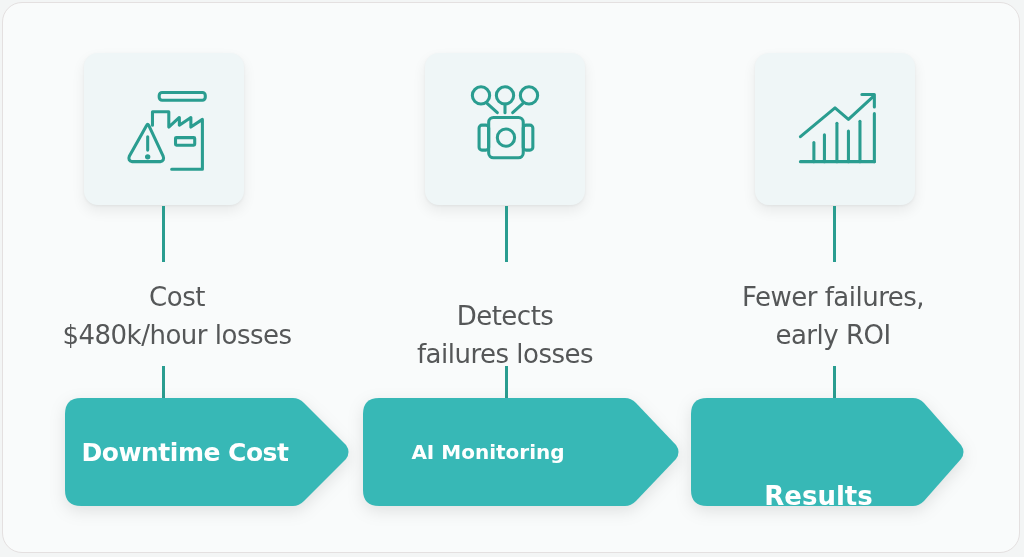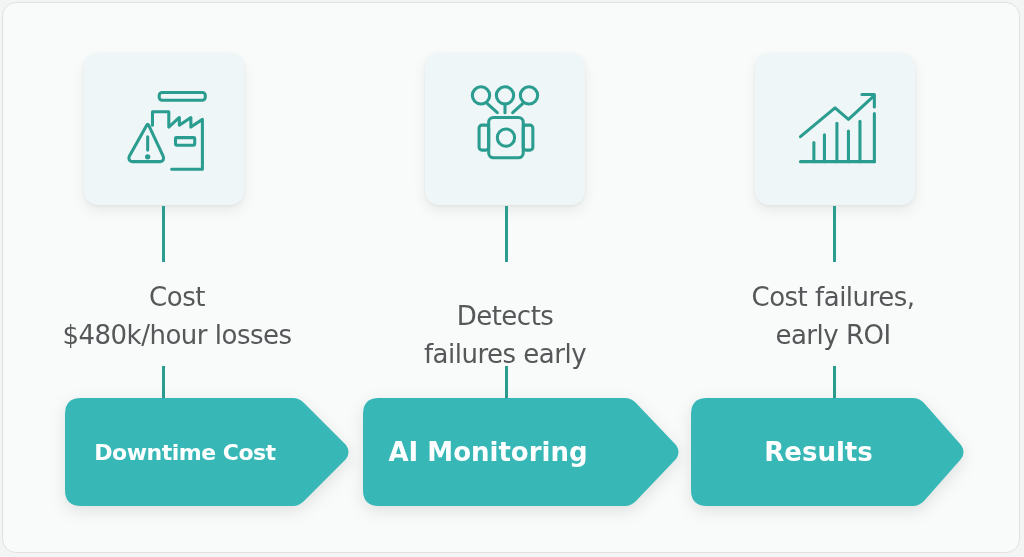--- a/index.html
+++ b/index.html
@@ -9,21 +9,21 @@
       height: 557px;
       background: #f3f5f5;
       overflow: hidden;
     }
     .canvas {
       position: absolute;
       left: 2px; top: 2px;
       width: 1018px; height: 551px;
       background: #f9fbfb;
       border: 1px solid #e4e0e0;
-      border-radius: 14px;
+      border-radius: 20px;
       box-sizing: border-box;
       padding-left: 16px;
     }
     .icon-card {
       position: absolute;
       width: 160px; height: 152px;
       background: #eff6f7;
       border-radius: 14px;
       box-shadow: 0 6px 14px rgba(0,0,0,0.07), 0 1px 3px rgba(0,0,0,0.05);
       display: flex; align-items: center; justify-content: center;
@@ -79,69 +79,69 @@
   <div class="vline" style="left:159px; top:203px; height:56px;"></div>
   <div class="caption" style="left:24px; top:275px;">
     <span>Cost</span>
     <span>$480k/hour losses</span>
   </div>
   <div class="vline" style="left:159px; top:363px; height:33px;"></div>
   <div class="arrow" style="left:62px; top:395px; width:286px;">
     <svg viewBox="0 0 286 108" preserveAspectRatio="none">
       <path d="M16 0 L228 0 Q234 0 239 5 L281 47 Q286 54 281 61 L239 103 Q234 108 228 108 L16 108 Q0 108 0 92 L0 16 Q0 0 16 0 Z" fill="#37b8b6"></path>
     </svg>
-    <div class="arrow-label" style="left:0; width:240px; font-size:22px; letter-spacing:-0.5px;">Downtime Cost</div>
+    <div class="arrow-label" style="left:0; width:240px; font-size:25px; letter-spacing:-0.5px;">Downtime Cost</div>
   </div>
 
   <div class="icon-card" style="left:422px; top:50px;">
     <svg viewBox="0 0 100 100" fill="none" stroke="#2a9d90" stroke-width="3.2" stroke-linejoin="round" stroke-linecap="round">
       <circle cx="25" cy="15" r="9"></circle>
       <circle cx="50" cy="15" r="9"></circle>
       <circle cx="75" cy="15" r="9"></circle>
       <line x1="31" y1="23" x2="42" y2="33"></line>
       <line x1="50" y1="24" x2="50" y2="33"></line>
       <line x1="69" y1="23" x2="58" y2="33"></line>
       <rect x="33" y="38" width="36" height="42" rx="5"></rect>
       <rect x="23" y="46" width="10" height="26" rx="3"></rect>
       <rect x="69" y="46" width="10" height="26" rx="3"></rect>
       <circle cx="51" cy="59" r="9"></circle>
     </svg>
   </div>
   <div class="vline" style="left:502px; top:203px; height:56px;"></div>
   <div class="caption" style="left:352px; top:275px;margin-top:19px;">
     <span>Detects</span>
-    <span>failures early</span>
+    <span>failures losses</span>
   </div>
   <div class="vline" style="left:502px; top:363px; height:33px;"></div>
   <div class="arrow" style="left:360px; top:395px; width:318px;">
     <svg viewBox="0 0 318 108" preserveAspectRatio="none">
       <path d="M16 0 L262 0 Q268 0 273 5 L313 47 Q318 54 313 61 L273 103 Q268 108 262 108 L16 108 Q0 108 0 92 L0 16 Q0 0 16 0 Z" fill="#37b8b6"></path>
     </svg>
-    <div class="arrow-label" style="left:0; width:250px; font-size:26px;">AI Monitoring</div>
+    <div class="arrow-label" style="left:0; width:250px; font-size:20px;">AI Monitoring</div>
   </div>
 
   <div class="icon-card" style="left:752px; top:50px;">
     <svg viewBox="0 0 100 100" fill="none" stroke="#2a9d90" stroke-width="3.2" stroke-linejoin="round" stroke-linecap="round">
       <path d="M14 58 L50 28 L64 40 L90 16"></path>
       <path d="M78 14 L91 14 L91 27"></path>
       <line x1="91" y1="34" x2="91" y2="84"></line>
       <line x1="14" y1="84" x2="91" y2="84"></line>
       <line x1="28" y1="64" x2="28" y2="84"></line>
       <line x1="39" y1="56" x2="39" y2="84"></line>
       <line x1="52" y1="44" x2="52" y2="84"></line>
       <line x1="64" y1="52" x2="64" y2="84"></line>
       <line x1="76" y1="42" x2="76" y2="84"></line>
     </svg>
   </div>
   <div class="vline" style="left:830px; top:203px; height:56px;"></div>
   <div class="caption" style="left:680px; top:275px;">
-    <span>Cost failures,</span>
+    <span>Fewer failures,</span>
     <span>early ROI</span>
   </div>
   <div class="vline" style="left:830px; top:363px; height:33px;"></div>
   <div class="arrow" style="left:688px; top:395px; width:275px;">
     <svg viewBox="0 0 275 108" preserveAspectRatio="none">
       <path d="M16 0 L222 0 Q228 0 233 5 L270 47 Q275 54 270 61 L233 103 Q228 108 222 108 L16 108 Q0 108 0 92 L0 16 Q0 0 16 0 Z" fill="#37b8b6"></path>
     </svg>
-    <div class="arrow-label" style="left:0; width:255px; font-size:26px;">Results</div>
+    <div class="arrow-label" style="left:0; width:255px; font-size:26px;margin-top:44px;">Results</div>
   </div>
 
 </div>
 
 </body></html>

